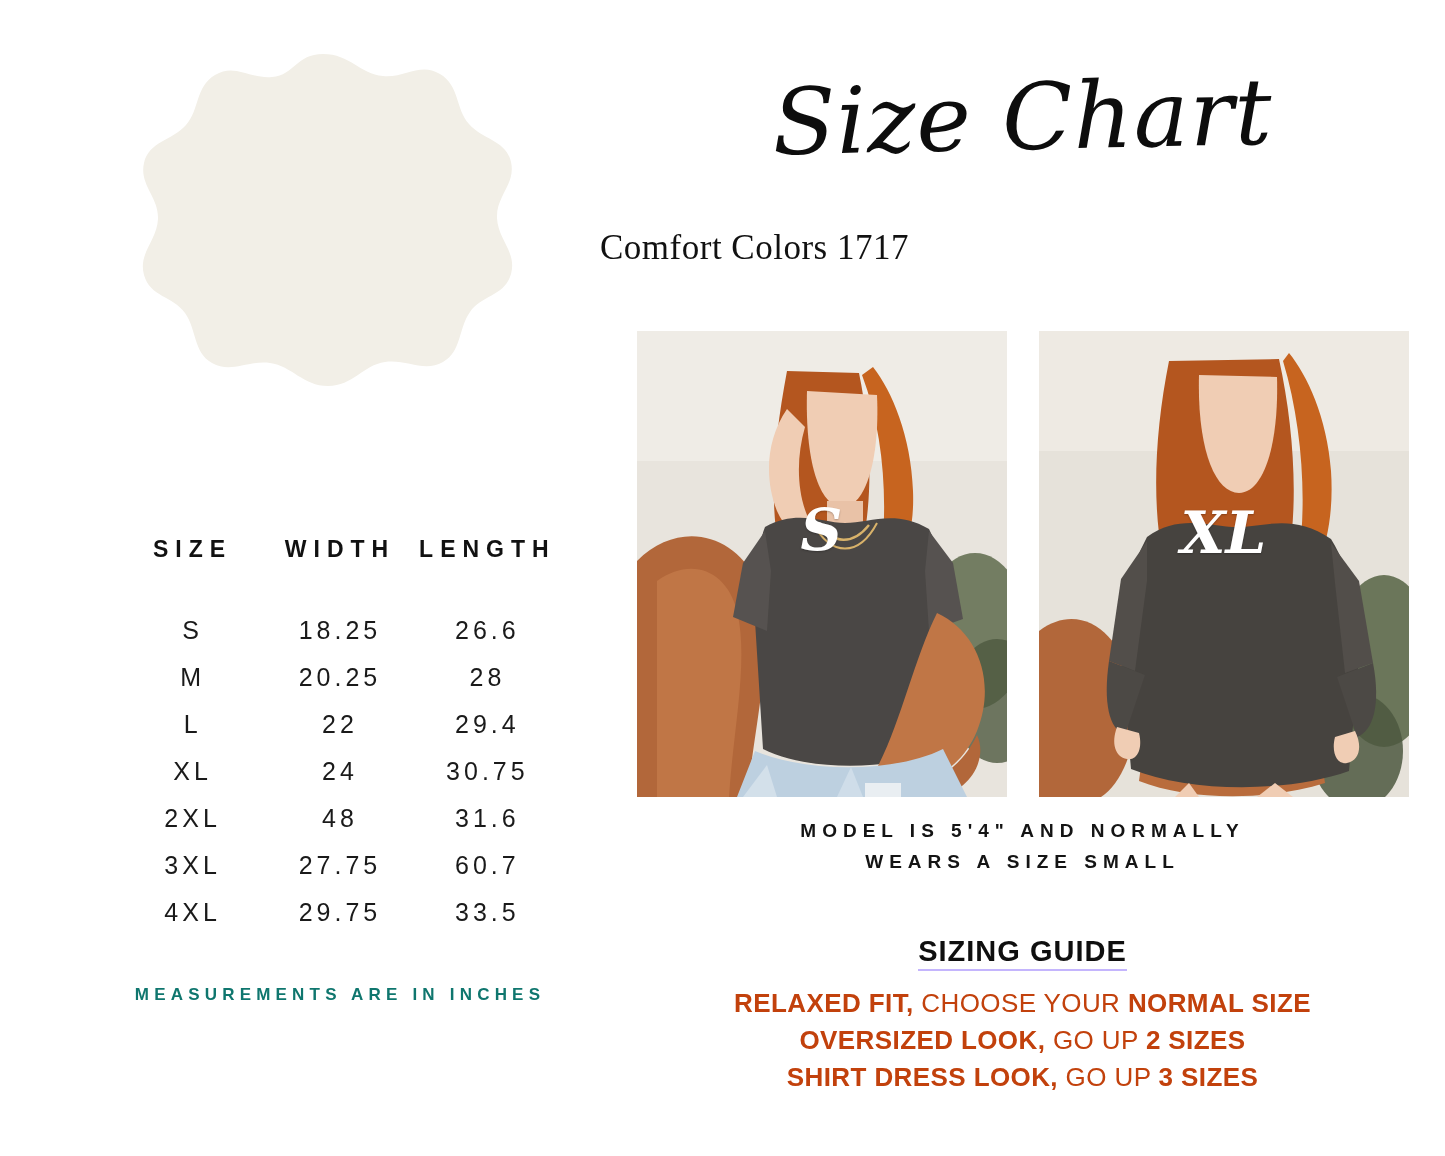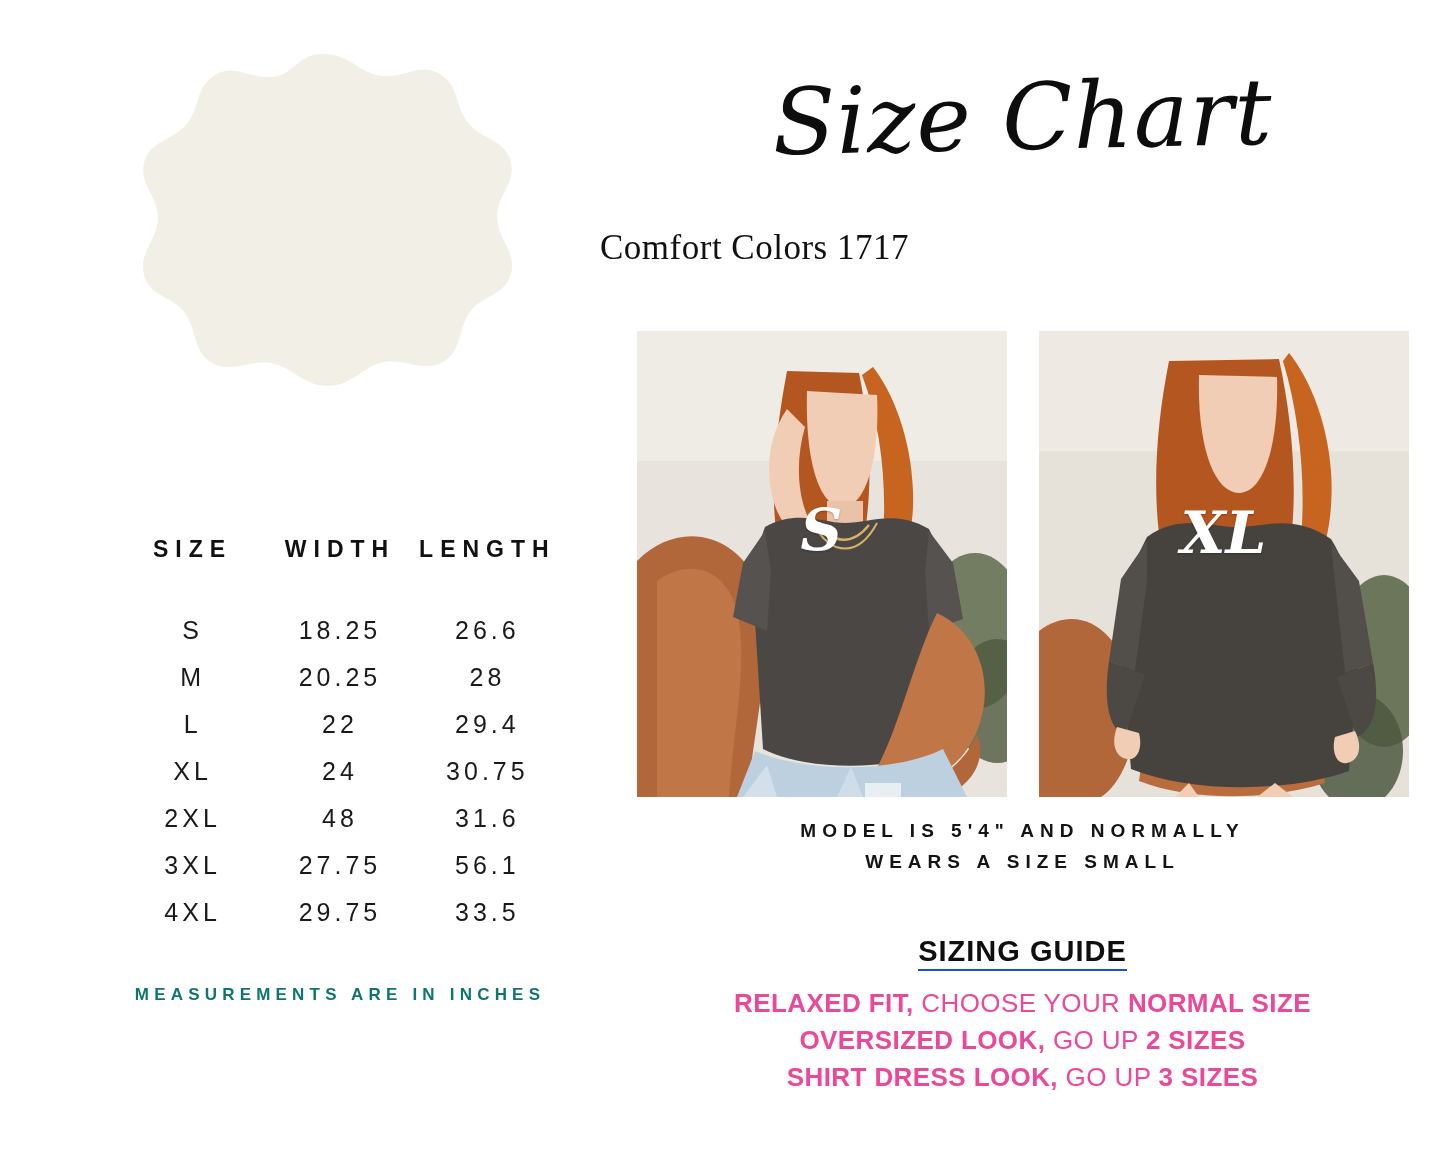--- a/index.html
+++ b/index.html
@@ -162,33 +162,33 @@
     left: 0;
     top: 935px;
     width: 845px;
     text-align: center;
     font-size: 29px;
     font-weight: 700;
     letter-spacing: 1px;
     color: #0f0f0f;
   }
   .guide-title span {
-    border-bottom: 2px solid #1d4ed8;
+    border-bottom: 2px solid #c4b5fd;
     padding-bottom: 2px;
   }
 
   .guide-lines {
     position: absolute;
     left: 0;
     top: 985px;
     width: 845px;
     text-align: center;
     font-size: 26px;
     line-height: 37px;
-    color: #ec4899;
+    color: #c2410c;
     letter-spacing: 0.4px;
   }
   .guide-lines .ln { display: block; white-space: nowrap; }
   .guide-lines b { font-weight: 700; }
   .guide-lines i { font-style: normal; font-weight: 400; }
 </style>
 </head>
 <body>
 
 <div class="left-col">
@@ -237,21 +237,21 @@
           <td>30.75</td>
         </tr>
         <tr>
           <td>2XL</td>
           <td>48</td>
           <td>31.6</td>
         </tr>
         <tr>
           <td>3XL</td>
           <td>27.75</td>
-          <td>56.1</td>
+          <td>60.7</td>
         </tr>
         <tr>
           <td>4XL</td>
           <td>29.75</td>
           <td>33.5</td>
         </tr>
       </tbody>
     </table>
   </div>
 

